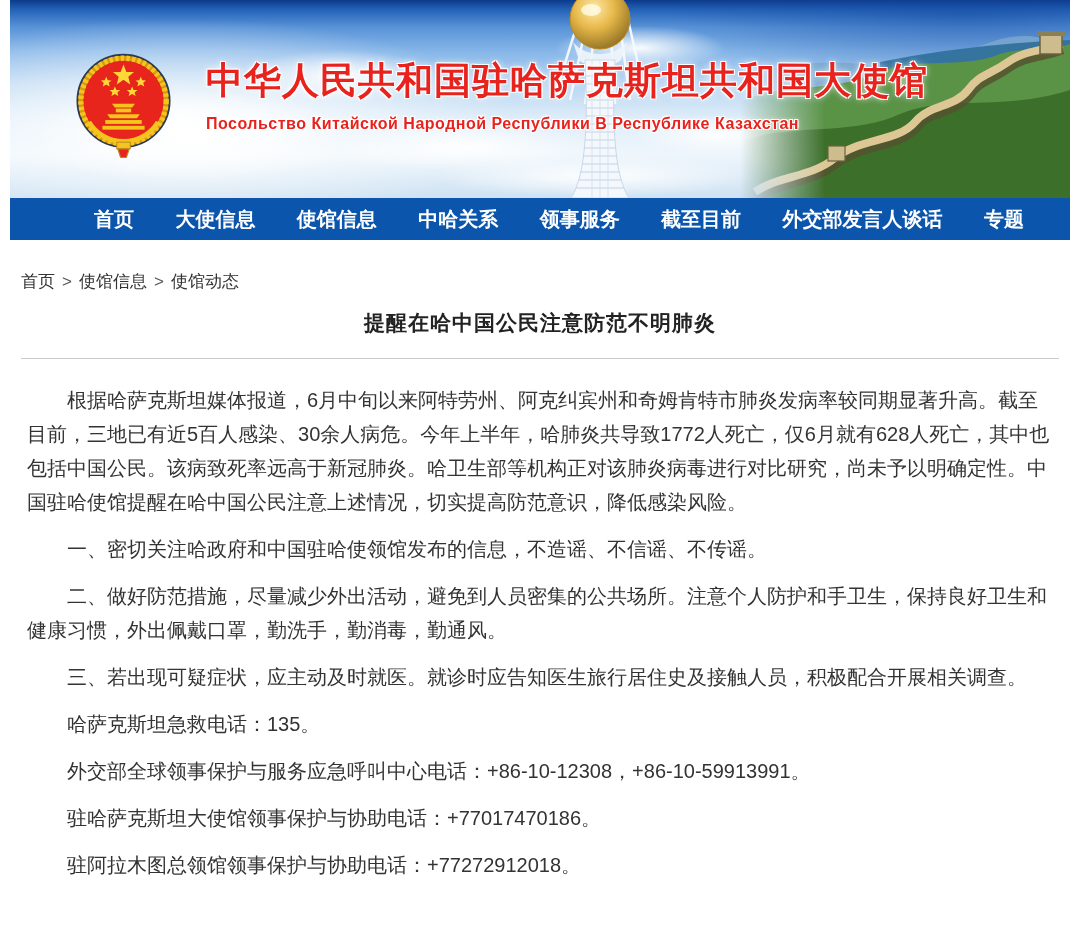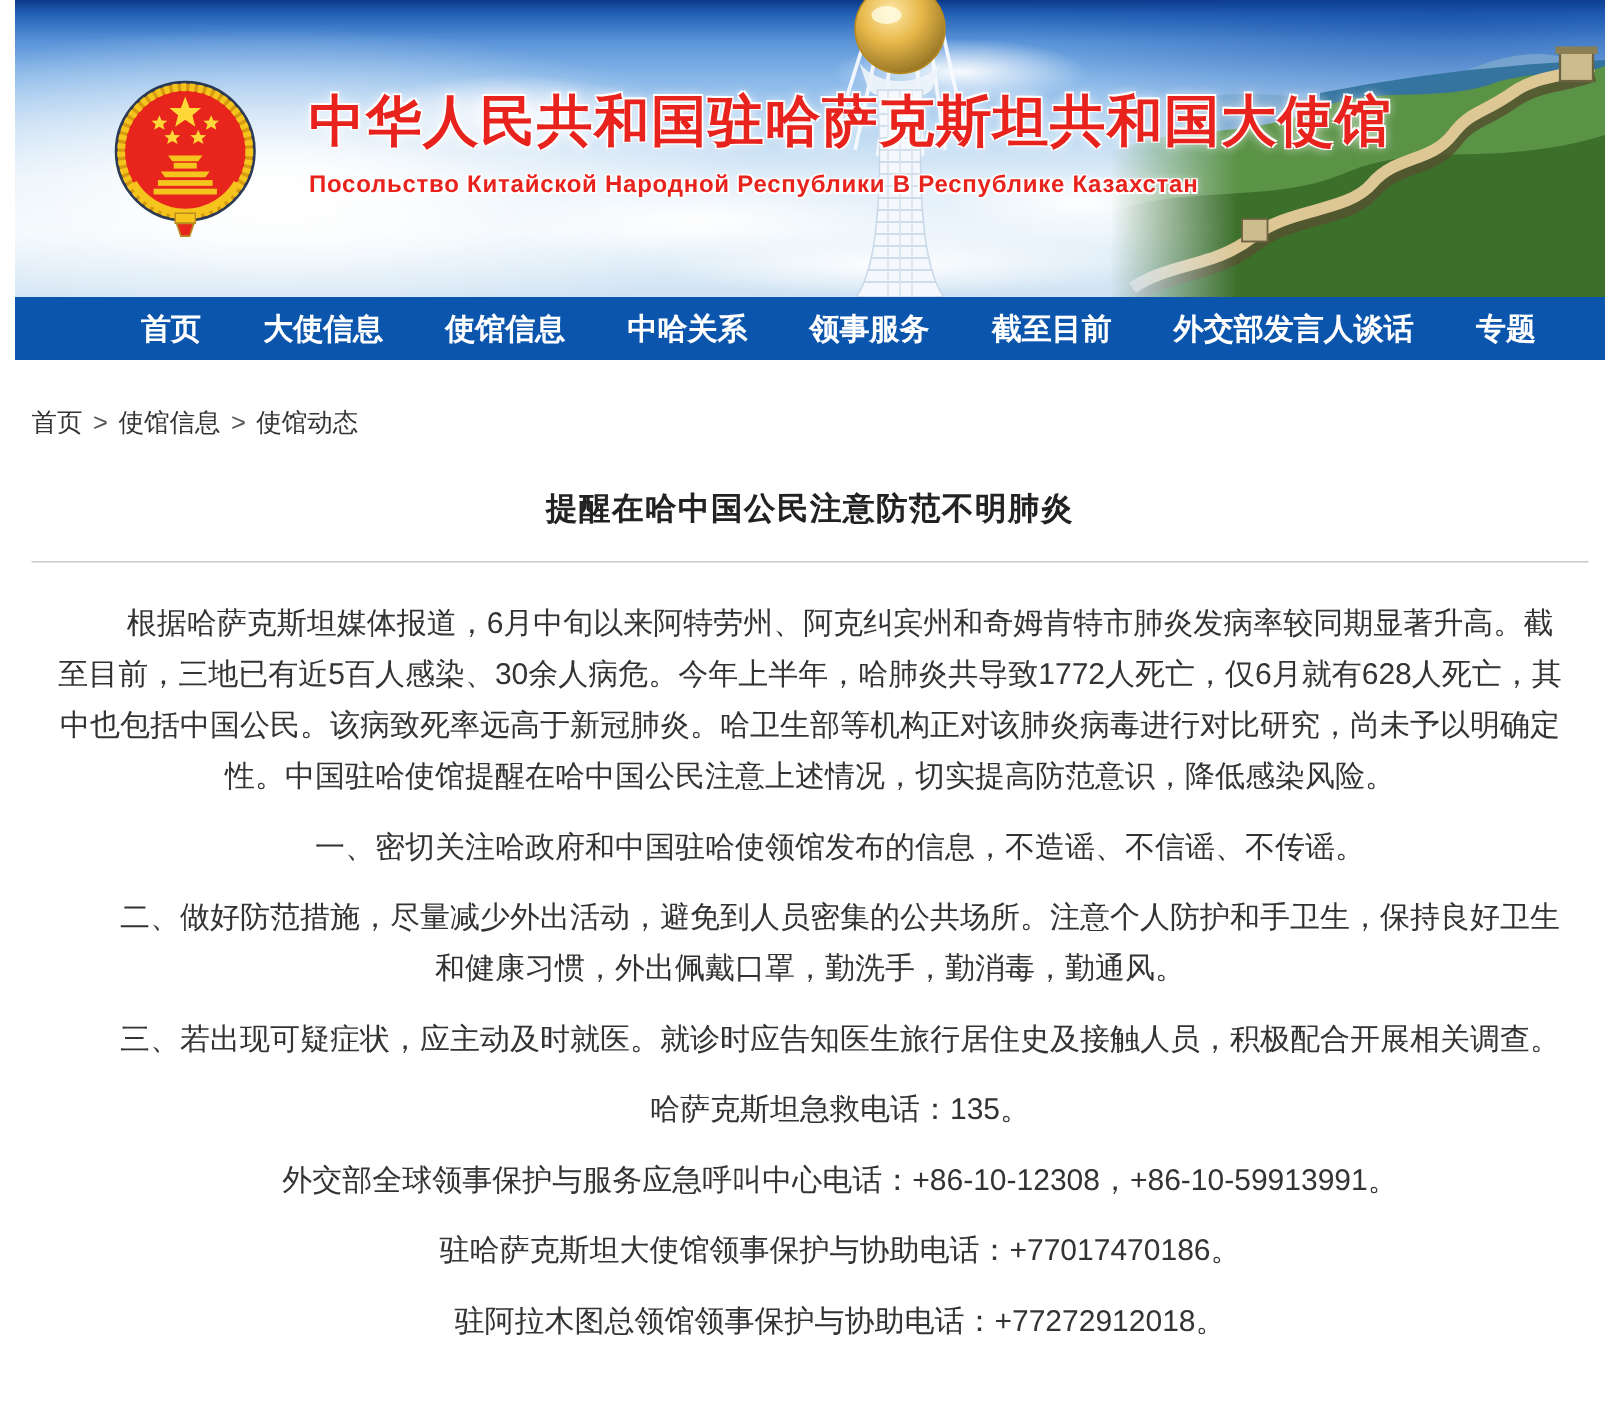--- a/index.html
+++ b/index.html
@@ -43,25 +43,25 @@
     display:flex; align-items:center; justify-content:space-between;
     padding:0 46px 0 84px;
   }
   .nav a { color:#ffffff; text-decoration:none; font-size:20px; font-weight:bold; white-space:nowrap; }
 
   
   .content { padding:0 21px; }
   .breadcrumb { margin:30px 0 0 0; font-size:17px; color:#333; }
   .breadcrumb a { color:#333; text-decoration:none; }
   .breadcrumb .sep { margin:0 7px; color:#555; }
-  .article-title { margin-top:32px; text-align:center; font-size:21px; font-weight:bold; color:#222; letter-spacing:1px; }
+  .article-title { margin-top:16px; text-align:center; font-size:21px; font-weight:bold; color:#222; letter-spacing:1px; }
   .rule { margin-top:21px; border:none; border-top:1px solid #ccc; }
   .article-date { margin-top:13px; text-align:center; font-size:17px; color:#444; }
   .article-body { margin-top:24px; }
-  .article-body p { font-size:20px; line-height:34px; color:#333; margin:13px 16px; text-indent:2em;text-align:center; }
+  .article-body p { font-size:20px; line-height:34px; color:#333; margin:13px 6px; text-indent:2em; }
 </style>
 </head>
 <body>
 
 <div class="page">
 
   <div class="banner">
     <div class="cloud c1"></div>
     <div class="cloud c2"></div>
     <div class="cloud c3"></div>

